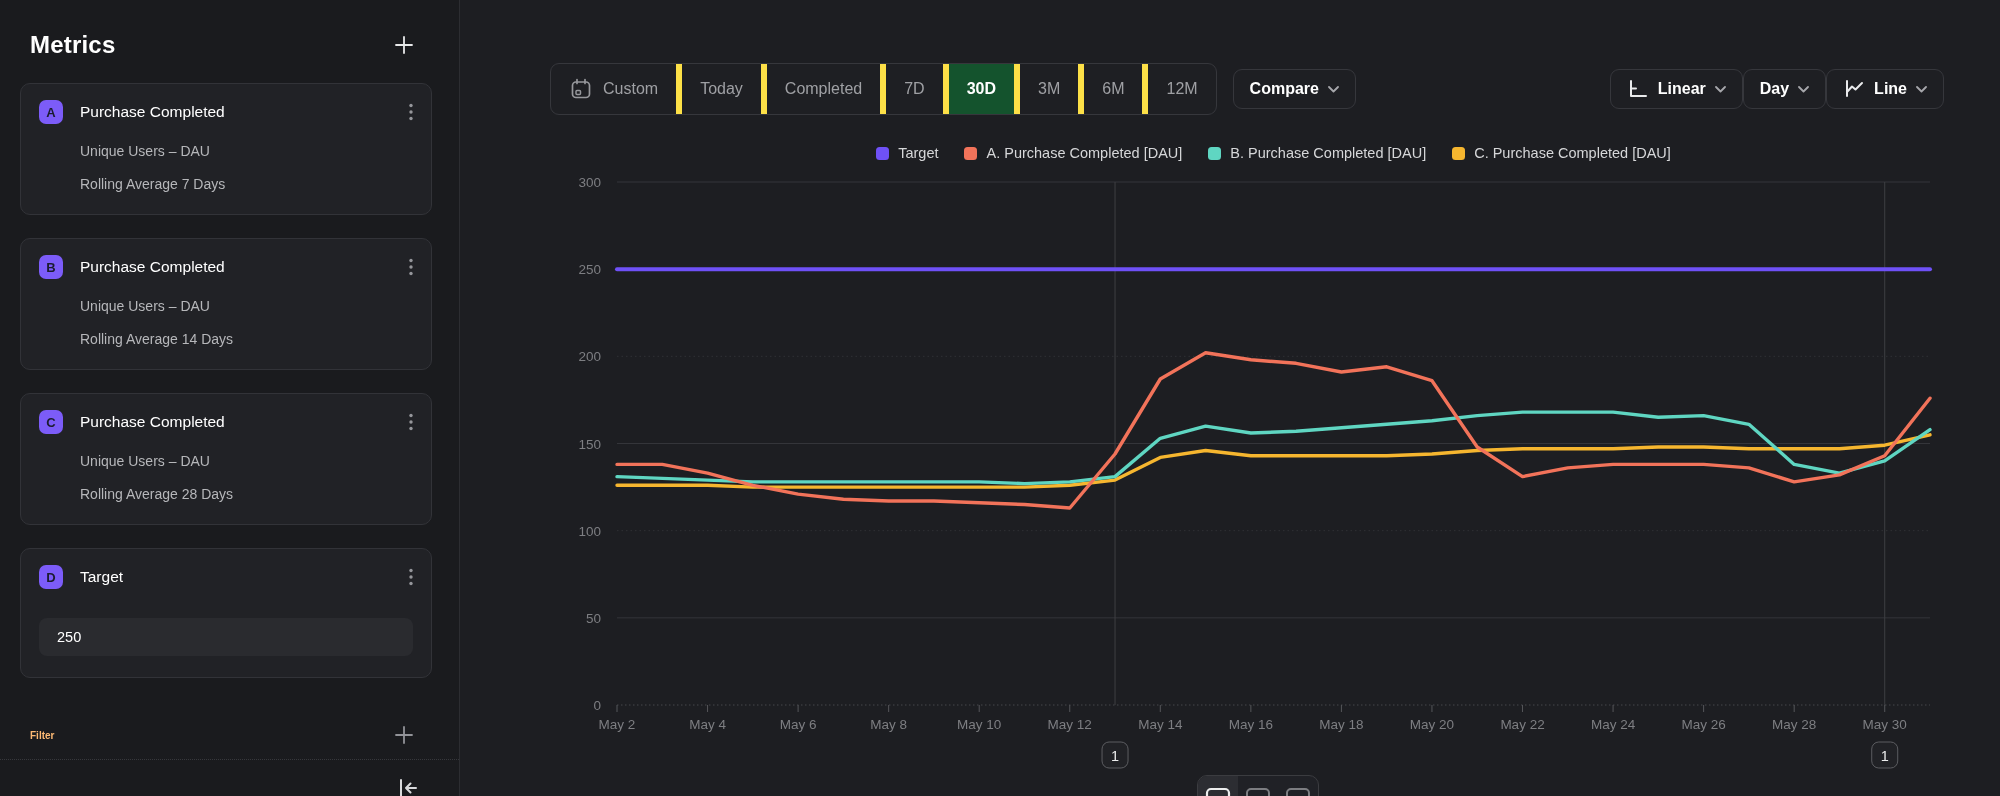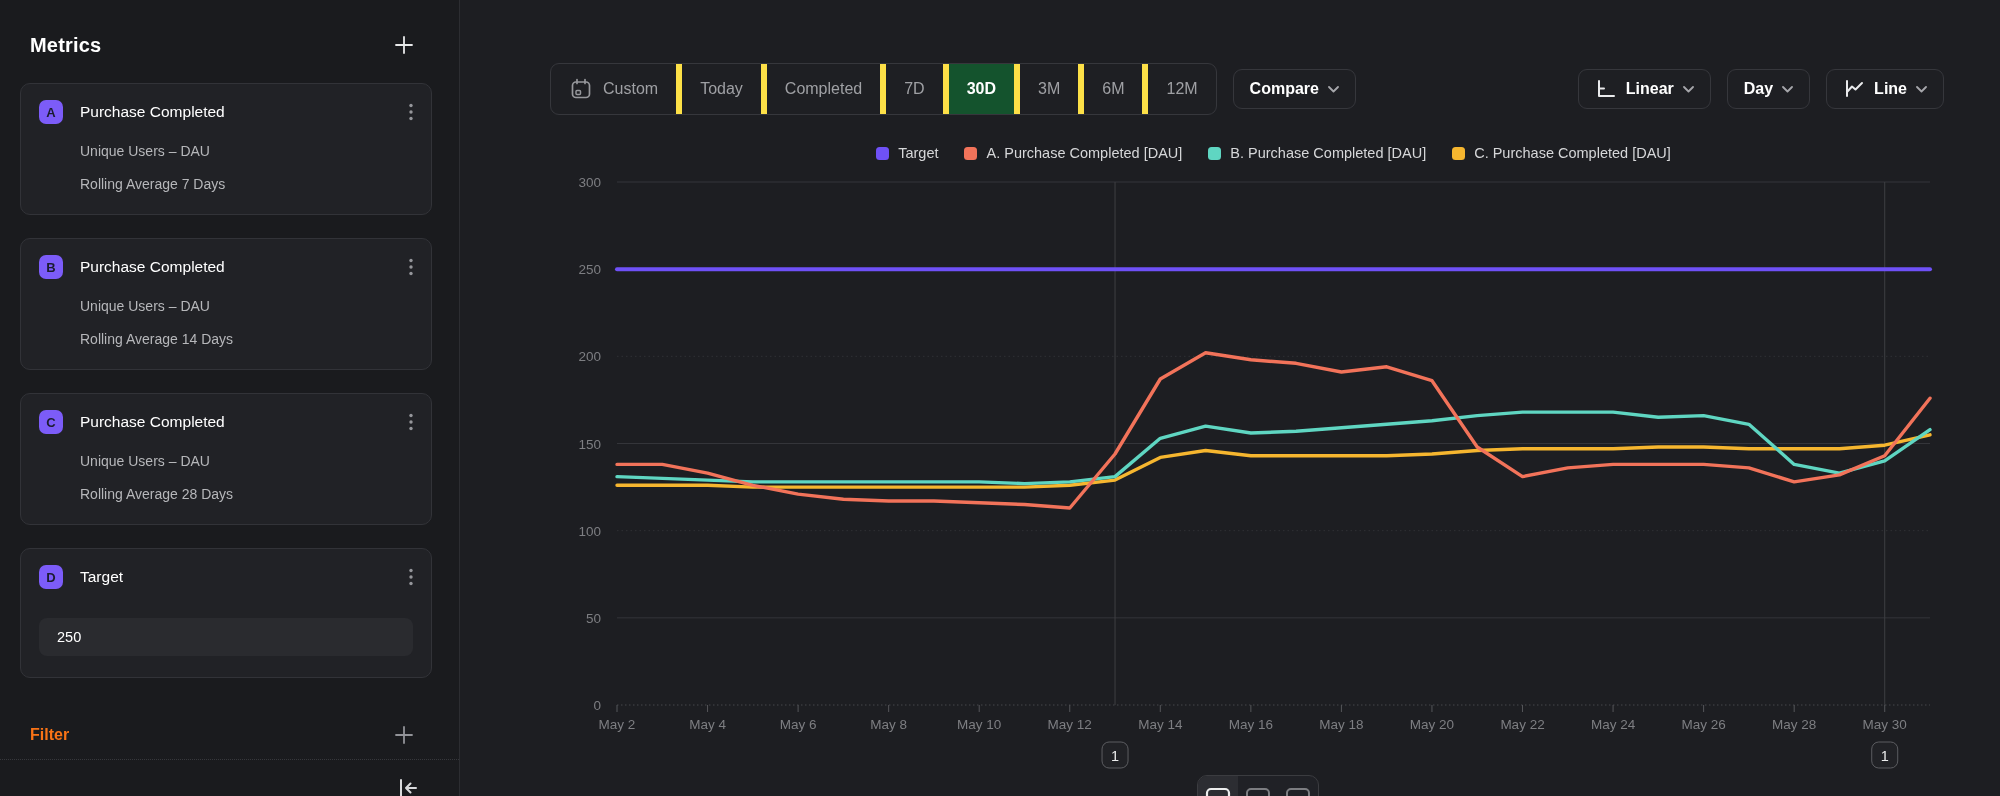--- a/index.html
+++ b/index.html
@@ -15,21 +15,21 @@
 
   
   .sidebar {
     position:absolute; left:0; top:0; width:460px; height:796px;
     background:#1a1b1e; border-right:1px solid #2c2d31;
   }
   .metrics-header {
     display:flex; justify-content:space-between; align-items:center;
     margin:30px 44px 0 30px; height:30px;
   }
-  .metrics-title { font-size:20px; font-weight:700; letter-spacing:.2px; }
+  .metrics-title { font-size:24px; font-weight:700; letter-spacing:.2px; }
   .icon-btn { background:none; border:none; cursor:pointer; padding:0; display:flex; align-items:center; }
   .metric-card {
     width:412px; margin:23px 0 0 20px; height:132px;
     background:#212226; border:1px solid #323338; border-radius:10px;
     padding:16px 18px;
   }
   .card-header { display:flex; align-items:center; height:24px; }
   .badge {
     width:24px; height:24px; border-radius:7px; background:#7c5cf8;
     color:#1b1c30; font-size:13px; font-weight:700;
@@ -42,21 +42,21 @@
   .target-card { height:130px; }
   .target-input {
     margin-top:29px; width:100%; height:38px; background:#2a2b2f;
     border:none; border-radius:8px; color:#fff; font-size:14.5px;
     font-family:"Liberation Sans",sans-serif; padding:0 0 0 18px; outline:none;
   }
   .filter-row {
     display:flex; justify-content:space-between; align-items:center;
     margin:46px 44px 0 30px; height:22px;
   }
-  .filter-title { font-size:16px; font-weight:700; color:#f97316; }
+  .filter-title { font-size:10px; font-weight:700; color:#fdba74; }
   .sidebar-divider { margin-top:13px; border-top:1px dotted #37383c; }
   .collapse-row { display:flex; justify-content:flex-end; padding:16px 38px 0 0; }
 
   
   .main { position:absolute; left:461px; top:0; width:1539px; height:796px; background:#1d1e22; }
   .chart-svg { position:absolute; left:0; top:0; }
 
   .toolbar {
     position:absolute; left:89px; top:66px; width:1394px; height:46px;
     display:flex; align-items:center; z-index:2;
@@ -72,21 +72,21 @@
   .seg:first-child { border-left:none; }
   .seg.selected { background:#14532d; color:#fff; font-weight:700; }
   .seg .cal { margin-right:10px; }
   .btn {
     display:flex; align-items:center; gap:9px; height:40px; padding:0 16px;
     background:#1e1f23; border:1px solid #36373c; border-radius:9px;
     color:#fff; font-size:16px; font-weight:700; cursor:pointer;
     font-family:"Liberation Sans",sans-serif; white-space:nowrap;
   }
   .compare-btn { margin-left:16px; }
-  .right-group { margin-left:auto; display:flex; gap:16px; }
+  .right-group { margin-left:auto; display:flex; }
 
   .legend {
     position:absolute; left:156px; top:145px; width:1313px;
     display:flex; justify-content:center; align-items:center; gap:26px; z-index:2;
   }
   .legend-item { display:flex; align-items:center; gap:9px; font-size:14.5px; color:#d6d7d9; cursor:pointer; }
   .legend-swatch { width:13px; height:13px; border-radius:3.5px; flex:0 0 auto; }
 
   .bottom-toolbar {
     position:absolute; left:736px; top:775px; height:46px;

